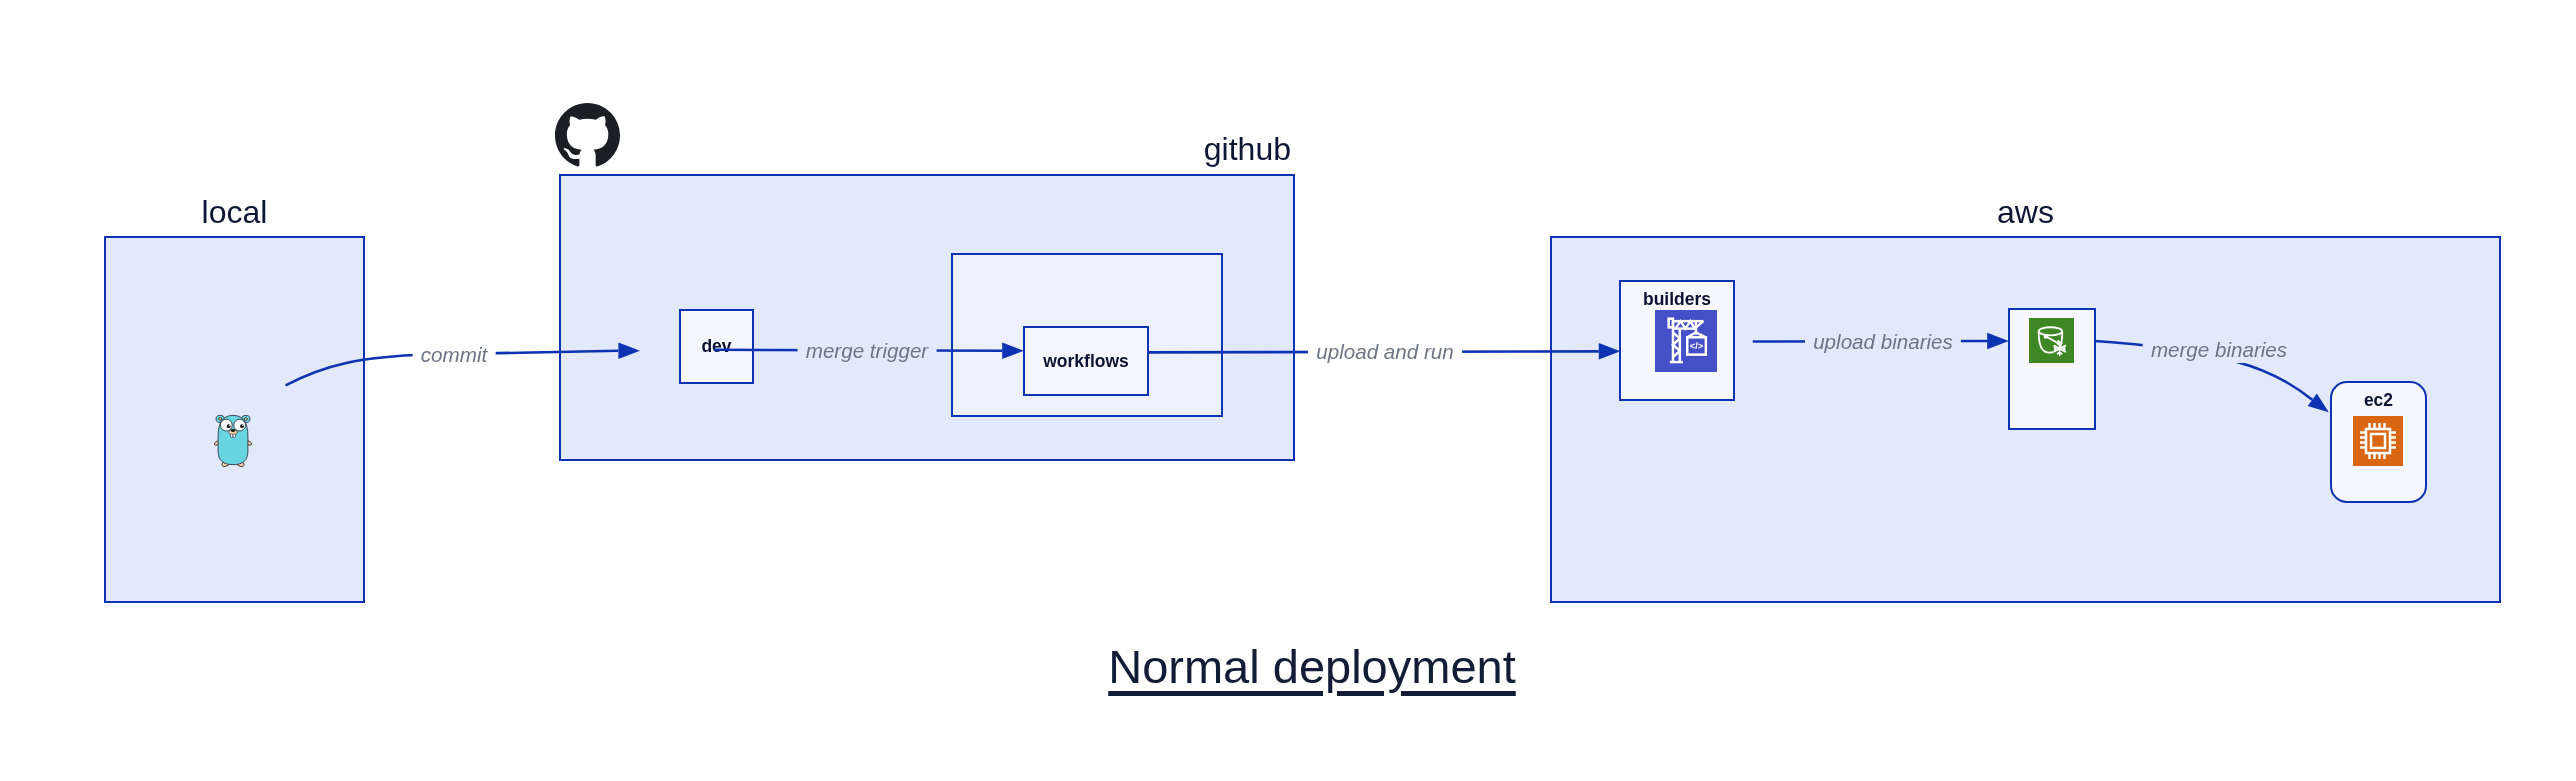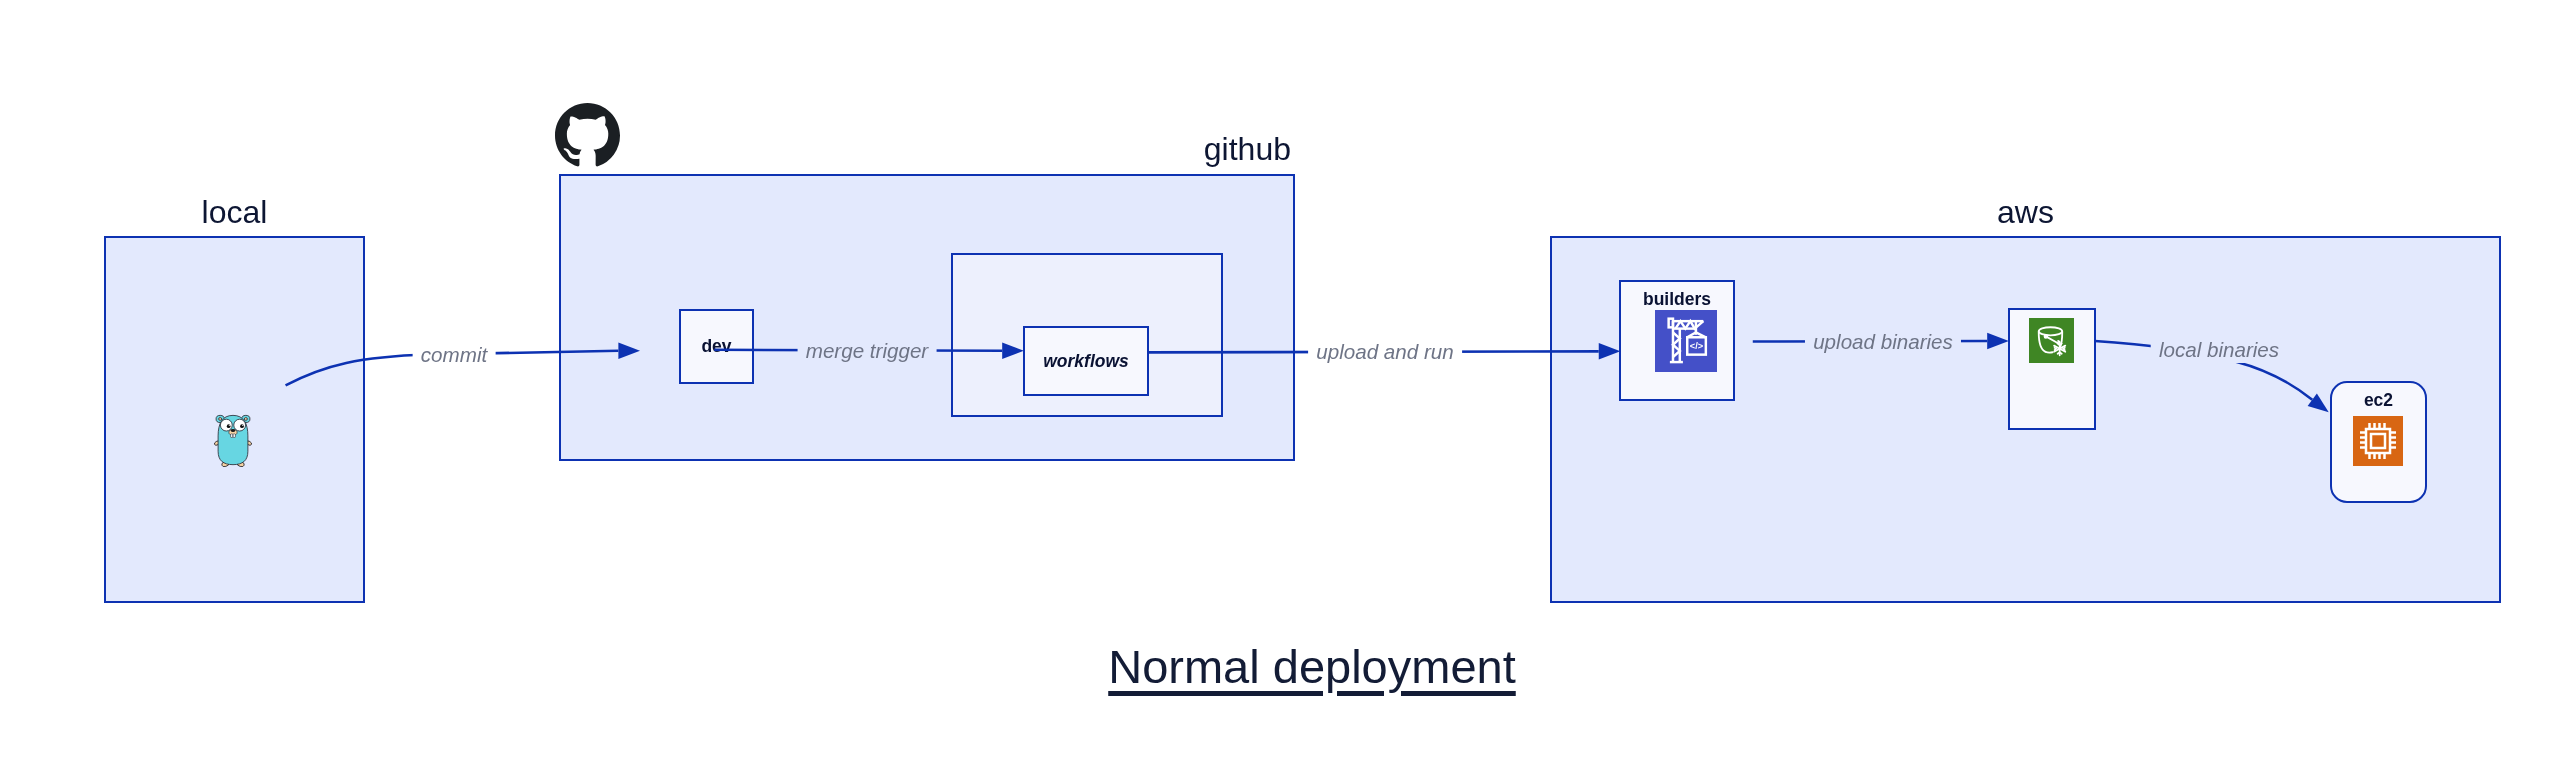--- a/index.html
+++ b/index.html
@@ -82,21 +82,21 @@
 
   <div class="container-box fill-mid" style="left:951px;top:253px;width:272px;height:164px;"></div>
 
   <div class="container-box fill-outer" style="left:1550px;top:236px;width:951px;height:367px;"></div>
 
 
   <div class="container-box fill-leaf" style="left:639px;top:309px;width:75px;height:75px;margin-left:40px;">
     <div class="node-label-center">dev</div>
   </div>
 
-  <div class="container-box fill-leaf" style="left:1023px;top:326px;width:126px;height:70px;font-style:italic;">
+  <div class="container-box fill-leaf" style="left:1023px;top:326px;width:126px;height:70px;">
     <div class="node-label-center">workflows</div>
   </div>
 
   <div class="container-box fill-leaf" style="left:1619px;top:280px;width:116px;height:121px;">
     <div class="node-label">builders</div>
   </div>
 
   <div class="container-box fill-leaf" style="left:2008px;top:280px;width:88px;height:122px;margin-top:28px;">
     <div class="node-label">s3</div>
   </div>
@@ -224,20 +224,20 @@
     <polygon points="3899,662 3857,646 3857,678"></polygon>
 
     <path d="M 4066 662 C 4180 669 4260 681 4340 702 C 4405 719 4452 747 4488 776"></path>
     <polygon points="4520,800 4479,788 4497,764"></polygon>
   </svg>
 
   <span class="edge-label bg-white" style="left:454px;top:355px;">commit</span>
   <span class="edge-label bg-outer" style="left:867px;top:351px;">merge trigger</span>
   <span class="edge-label bg-white" style="left:1385px;top:352px;">upload and run</span>
   <span class="edge-label bg-outer" style="left:1883px;top:342px;">upload binaries</span>
-  <span class="edge-label bg-outer" style="left:2219px;top:350px;">local binaries</span>
+  <span class="edge-label bg-outer" style="left:2219px;top:350px;">merge binaries</span>
 
   <div id="title">
     <span>Normal deployment</span>
   </div>
 
 </div>
 
 
 </body></html>

